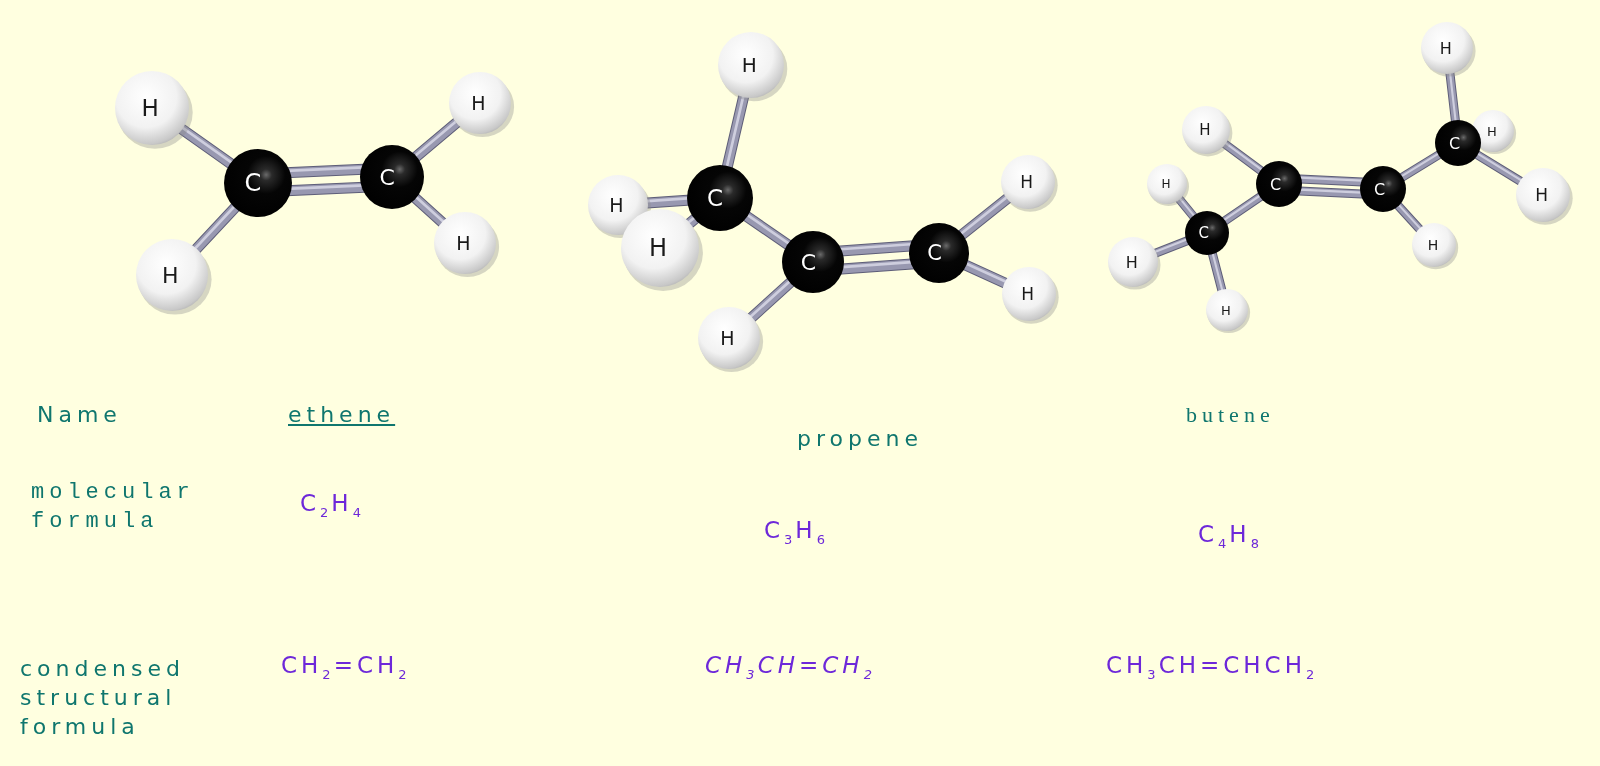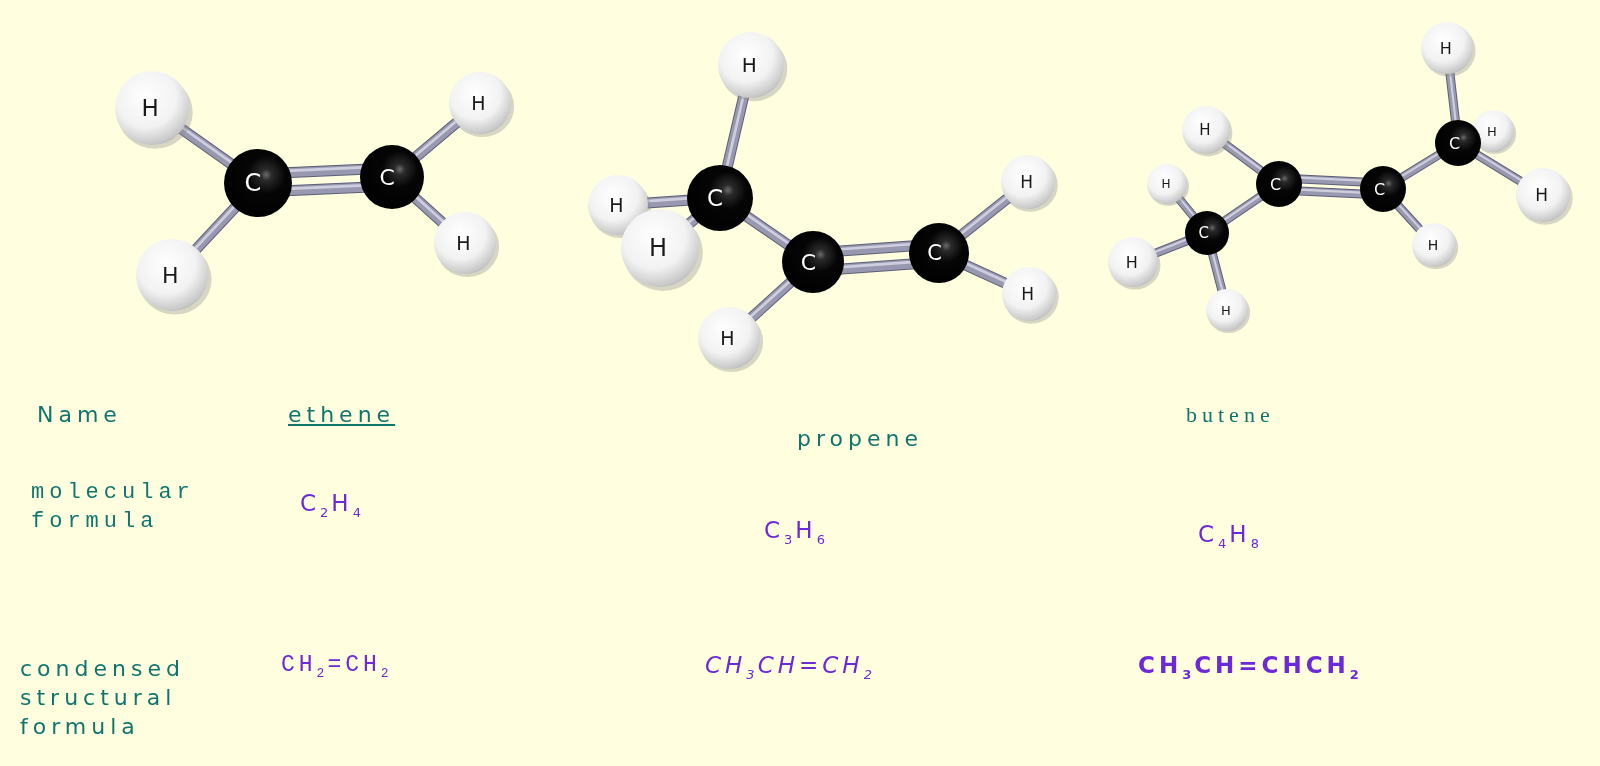--- a/index.html
+++ b/index.html
@@ -307,15 +307,15 @@
 </div>
 
 <div class="lbl" style="left:288px; top:400px;text-decoration:underline;">ethene</div>
 <div class="lbl" style="left:750px; top:424px;margin-left:47px;">propene</div>
 <div class="lbl" style="left:1186px; top:400px;font-family:Liberation Serif, serif;">butene</div>
 
 <div class="formula" style="left:300px; top:490px;"><span>C</span><sub>2</sub><span>H</span><sub>4</sub></div>
 <div class="formula" style="left:764px; top:480px;margin-top:37px;"><span>C</span><sub>3</sub><span>H</span><sub>6</sub></div>
 <div class="formula" style="left:1198px; top:490px;margin-top:31px;"><span>C</span><sub>4</sub><span>H</span><sub>8</sub></div>
 
-<div class="formula" style="left:281px; top:652px;font-family:Liberation Mono, monospace;"><span>CH</span><sub>2</sub><span>=CH</span><sub>2</sub></div>
+<div class="formula" style="left:281px; top:652px;"><span>CH</span><sub>2</sub><span>=CH</span><sub>2</sub></div>
 <div class="formula" style="left:705px; top:652px;font-style:italic;"><span>CH</span><sub>3</sub><span>CH=CH</span><sub>2</sub></div>
-<div class="formula" style="left:1138px; top:652px;font-weight:bold;"><span>CH</span><sub>3</sub><span>CH=CHCH</span><sub>2</sub></div>
+<div class="formula" style="left:1106px; top:652px;"><span>CH</span><sub>3</sub><span>CH=CHCH</span><sub>2</sub></div>
 
 </body></html>

